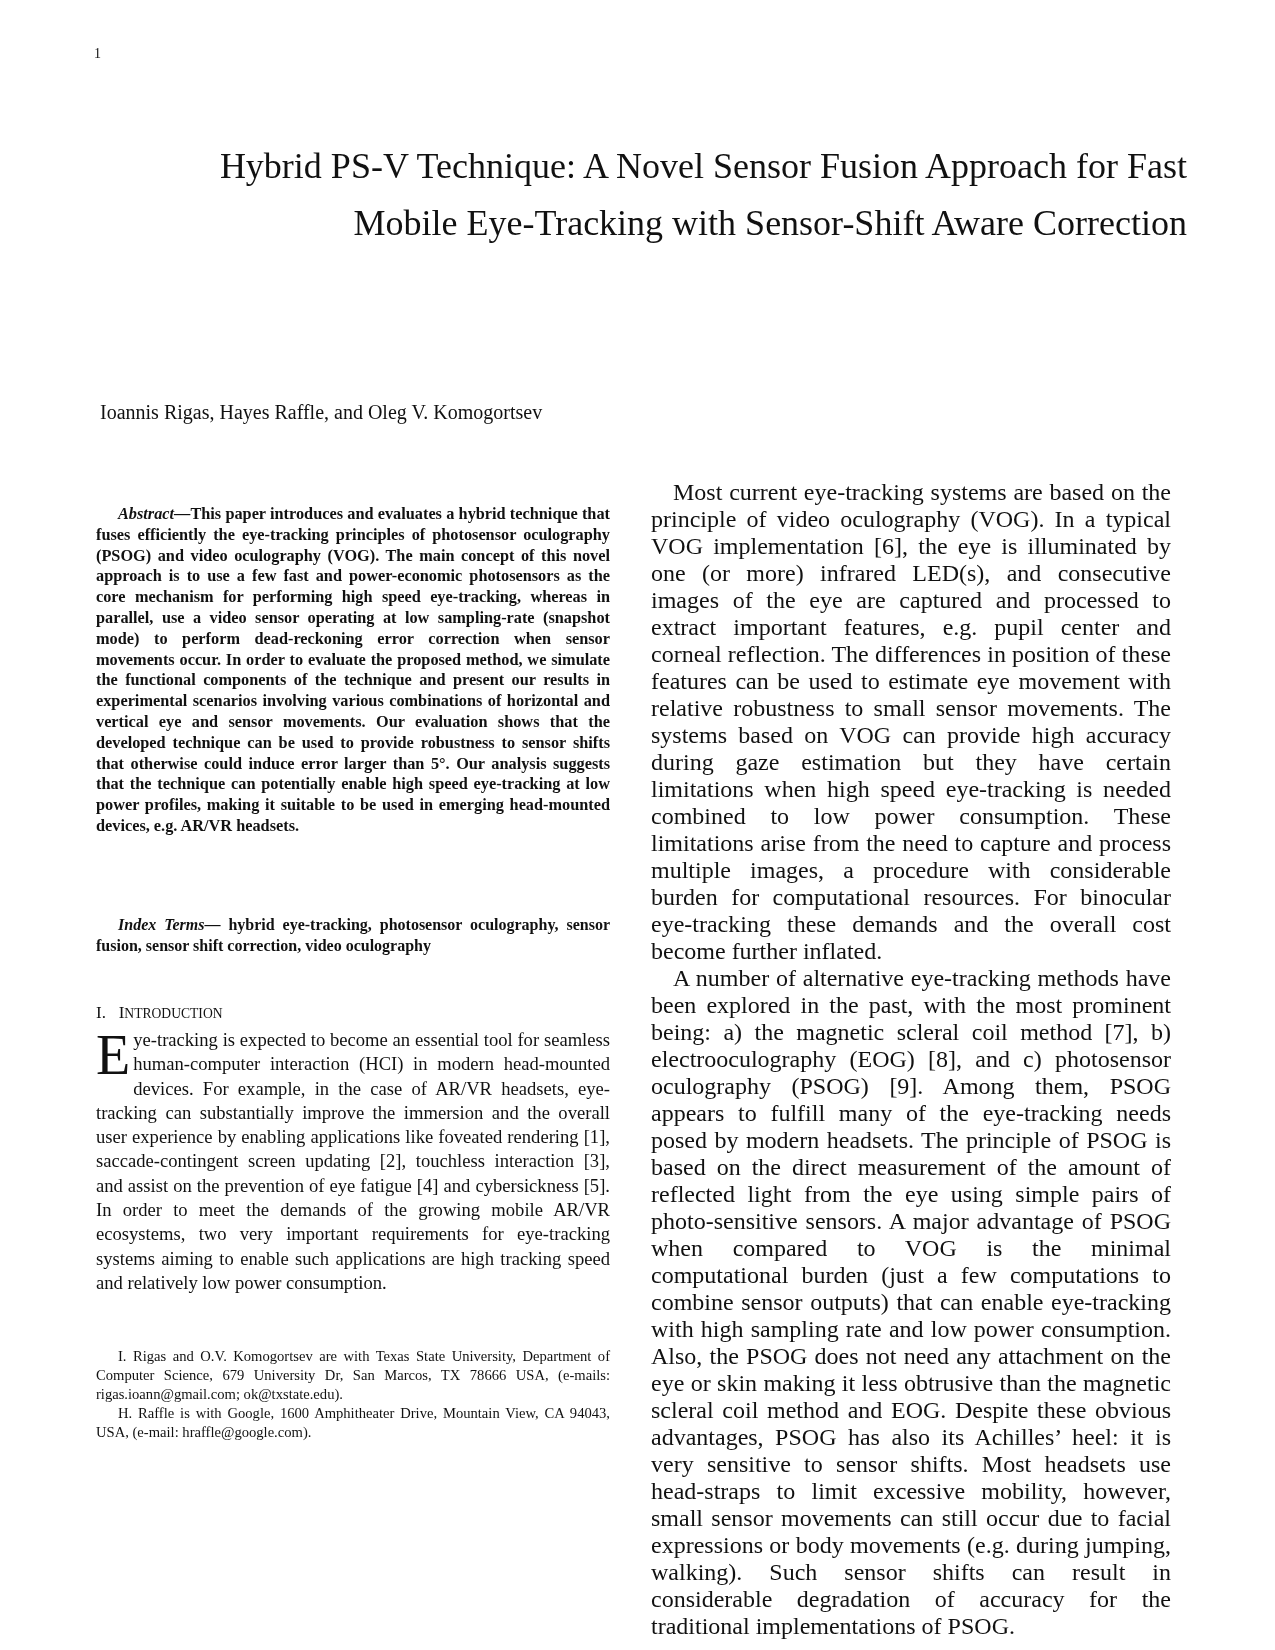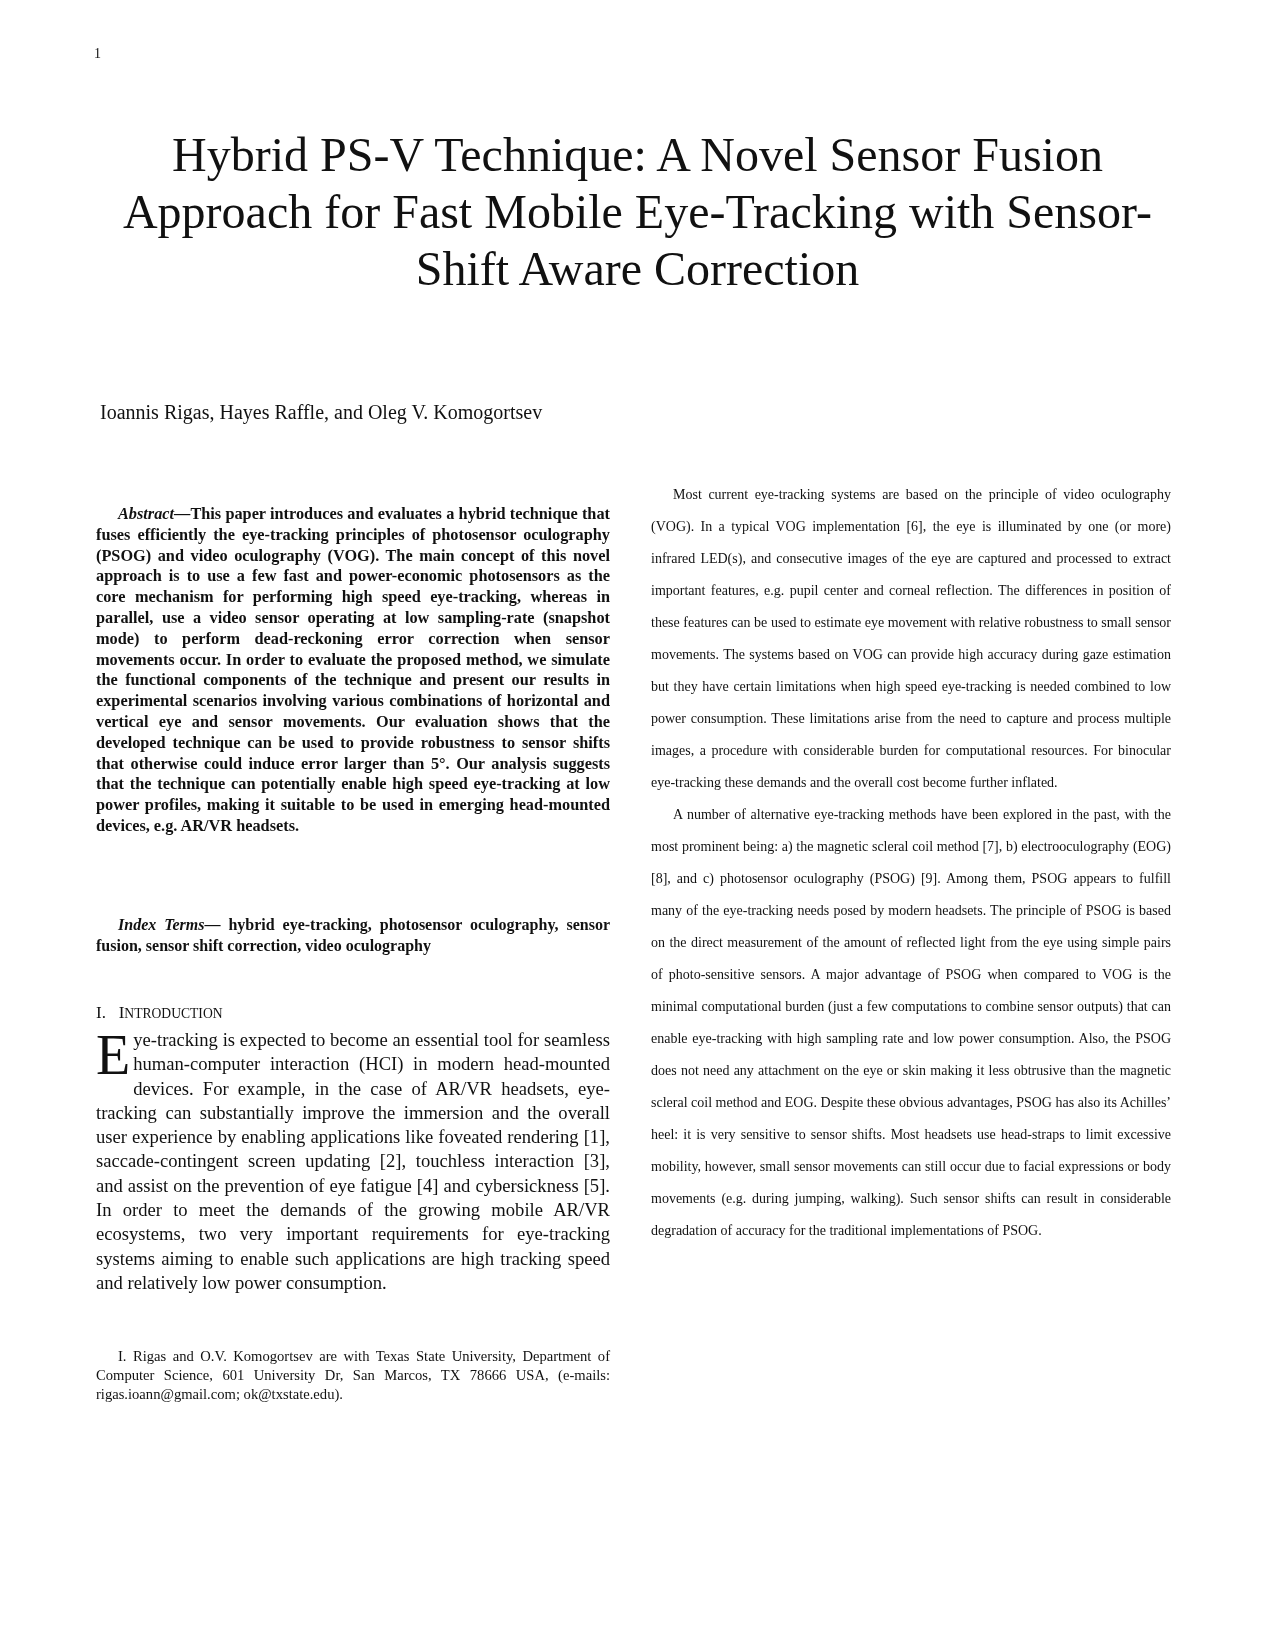--- a/index.html
+++ b/index.html
@@ -19,25 +19,25 @@
       position: absolute;
       left: 94px;
       top: 46px;
       font-size: 14px;
     }
     .title {
       position: absolute;
       left: 100px;
       width: 1075px;
       top: 126px;
-      text-align: center;
-      font-size: 48px;
+      text-align: right;
+      font-size: 36px;
       line-height: 57px;
       font-weight: normal;
-      margin: 0;
+      margin: 12px;
     }
     .authors {
       position: absolute;
       left: 100px;
       width: 1075px;
       top: 401px;
       text-align: left;
       font-size: 20px;
     }
     .col-left {
@@ -116,22 +116,22 @@
       width: 514px;
       font-size: 14.6px;
       line-height: 19px;
       text-align: justify;
     }
     .footnotes p {
       margin: 0;
       text-indent: 22px;
     }
     .body-para {
-      font-size: 14px;
-      line-height: 32px;
+      font-size: 24px;
+      line-height: 27px;
       text-align: justify;
       text-indent: 22px;
       margin: 0;
     }
   </style>
 </head>
 <body>
 
 <div class="page-number">1</div>
 
@@ -142,20 +142,21 @@
 <div class="col-left">
   <p class="abstract"><span class="lead">Abstract</span><span>—</span><span>This paper introduces and evaluates a hybrid technique that fuses efficiently the eye-tracking principles of photosensor oculography (PSOG) and video oculography (VOG). The main concept of this novel approach is to use a few fast and power-economic photosensors as the core mechanism for performing high speed eye-tracking, whereas in parallel, use a video sensor operating at low sampling-rate (snapshot mode) to perform dead-reckoning error correction when sensor movements occur. In order to evaluate the proposed method, we simulate the functional components of the technique and present our results in experimental scenarios involving various combinations of horizontal and vertical eye and sensor movements. Our evaluation shows that the developed technique can be used to provide robustness to sensor shifts that otherwise could induce error larger than 5°. Our analysis suggests that the technique can potentially enable high speed eye-tracking at low power profiles, making it suitable to be used in emerging head-mounted devices, e.g. AR/VR headsets.</span></p>
 
   <p class="index-terms"><span class="lead">Index Terms</span><span>— </span><span>hybrid eye-tracking, photosensor oculography, sensor fusion, sensor shift correction, video oculography</span></p>
 
   <h2 class="section-heading"><span>I.</span>&nbsp;&nbsp;&nbsp;<span class="sc"><span>I</span><span style="font-size:0.8em">NTRODUCTION</span></span></h2>
 
   <p class="intro-para"><span class="dropcap">E</span><span>ye-tracking is expected to become an essential tool for seamless human-computer interaction (HCI) in modern head-mounted devices. For example, in the case of AR/VR headsets, eye-tracking can substantially improve the immersion and the overall user experience by enabling applications like foveated rendering [1], saccade-contingent screen updating [2], touchless interaction [3], and assist on the prevention of eye fatigue [4] and cybersickness [5]. In order to meet the demands of the growing mobile AR/VR ecosystems, two very important requirements for eye-tracking systems aiming to enable such applications are high tracking speed and relatively low power consumption.</span></p>
 
   <div class="footnotes">
-    <p>I. Rigas and O.V. Komogortsev are with Texas State University, Department of Computer Science, 601 University Dr, San Marcos, TX 78666 USA, (e-mails: rigas.ioann@gmail.com; ok@txstate.edu).</p>
+    <p>I. Rigas and O.V. Komogortsev are with Texas State University, Department of Computer Science, 679 University Dr, San Marcos, TX 78666 USA, (e-mails: rigas.ioann@gmail.com; ok@txstate.edu).</p>
+    <p>H. Raffle is with Google, 1600 Amphitheater Drive, Mountain View, CA 94043, USA, (e-mail: hraffle@google.com).</p>
   </div>
 </div>
 
 <div class="col-right">
   <p class="body-para">Most current eye-tracking systems are based on the principle of video oculography (VOG). In a typical VOG implementation [6], the eye is illuminated by one (or more) infrared LED(s), and consecutive images of the eye are captured and processed to extract important features, e.g. pupil center and corneal reflection. The differences in position of these features can be used to estimate eye movement with relative robustness to small sensor movements. The systems based on VOG can provide high accuracy during gaze estimation but they have certain limitations when high speed eye-tracking is needed combined to low power consumption. These limitations arise from the need to capture and process multiple images, a procedure with considerable burden for computational resources. For binocular eye-tracking these demands and the overall cost become further inflated.</p>
   <p class="body-para">A number of alternative eye-tracking methods have been explored in the past, with the most prominent being: a) the magnetic scleral coil method [7], b) electrooculography (EOG) [8], and c) photosensor oculography (PSOG) [9]. Among them, PSOG appears to fulfill many of the eye-tracking needs posed by modern headsets. The principle of PSOG is based on the direct measurement of the amount of reflected light from the eye using simple pairs of photo-sensitive sensors. A major advantage of PSOG when compared to VOG is the minimal computational burden (just a few computations to combine sensor outputs) that can enable eye-tracking with high sampling rate and low power consumption. Also, the PSOG does not need any attachment on the eye or skin making it less obtrusive than the magnetic scleral coil method and EOG. Despite these obvious advantages, PSOG has also its Achilles’ heel: it is very sensitive to sensor shifts. Most headsets use head-straps to limit excessive mobility, however, small sensor movements can still occur due to facial expressions or body movements (e.g. during jumping, walking). Such sensor shifts can result in considerable degradation of accuracy for the traditional implementations of PSOG.</p>
 </div>
 
 </body></html>

